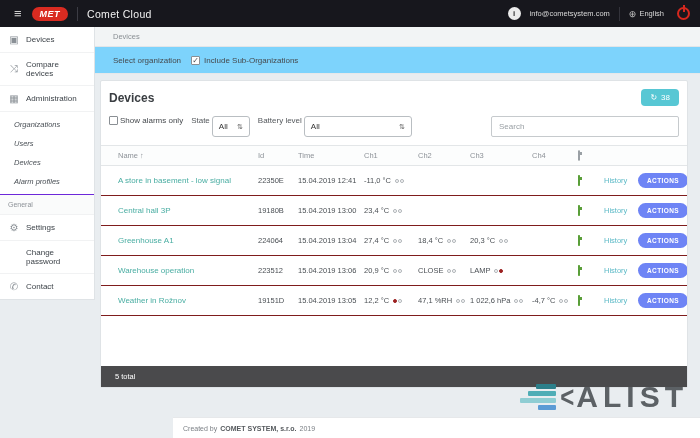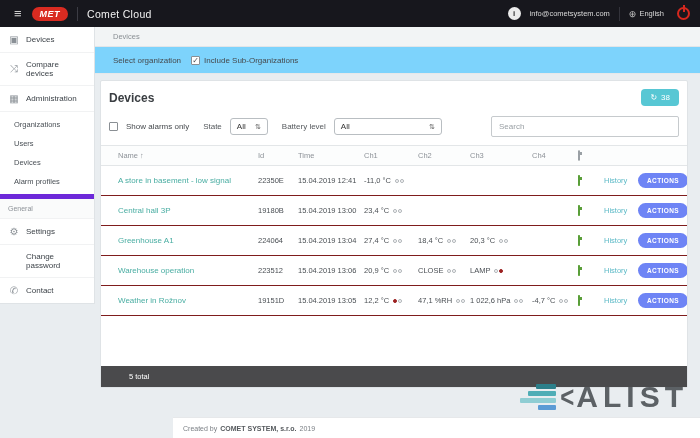--- a/index.html
+++ b/index.html
@@ -27,21 +27,21 @@
     background:#d5281e; transform:translateX(-50%); }
 
   
   .layout { display:flex; height:411px; position:relative; }
   .sidebar { width:95px; flex:none; }
   .sidebar-card { background:#fff; border-right:1px solid #dfe3e6; border-bottom:1px solid #dfe3e6; }
   .nav-item { display:flex; align-items:center; gap:6px; padding:7px 8px; font-size:8px;
     color:#3c4248; border-bottom:1px solid #f1f2f3; cursor:pointer; }
   .nav-icon { width:12px; text-align:center; color:#8a9096; font-size:10px; flex:none; }
   .nav-sub { padding:5px 8px 5px 14px; font-size:7.5px; color:#4a5056; cursor:pointer; }
-  .nav-subwrap { padding:3px 0; border-bottom:5px solid #6d28d9; }
+  .nav-subwrap { padding:3px 0; border-bottom:1px solid #6d28d9;font-style:italic; }
   .nav-section { padding:6px 8px; font-size:7px; color:#8d9298; background:#fafbfb;
     border-bottom:1px solid #f1f2f3; }
   .main { flex:1; position:relative; background:#e9edf0; }
 
   
   .crumbbar { height:20px; background:#f2f4f5; border-bottom:1px solid #e2e5e8;
     font-size:7.5px; color:#8a8f94; display:flex; align-items:center; padding-left:18px; }
   .orgbar { height:27px; background:#7dd3fc; border-bottom:1px solid #e6e8ea;
     display:flex; align-items:center; gap:10px; padding-left:18px; }
   .orgbar label { font-size:8px; color:#45494d; }
@@ -56,21 +56,21 @@
   .cb-label { font-size:8px; color:#45494d; }
   .cb-group { display:flex; align-items:center; gap:4px; }
 
   
   .panel { margin:6px 12px 0 5px; background:#fff; border:1px solid #dfe3e6; border-radius:2px; }
   .panel-head { display:flex; align-items:center; padding:8px 8px 6px 8px; }
   .panel-title { font-size:12px; font-weight:bold; color:#3a3e42; }
   .refresh-btn { margin-left:auto; background:#57c7d4; color:#fff; font-size:8px;
     border:none; border-radius:4px; padding:4px 9px; display:flex; align-items:center; gap:4px;
     cursor:pointer; }
-  .filter-row { display:flex; align-items:center; gap:8px; padding:4px 8px 8px 8px; }
+  .filter-row { display:flex; gap:2px; padding:4px 8px 8px 8px; }
   .filter-label { font-size:8px; color:#54585c; margin-left:6px; }
   .state-select { width:38px; }
   .battery-select { width:108px; }
   .search-input { margin-left:auto; width:188px; height:21px; border:1px solid #c6cacd;
     border-radius:2px; font-size:8px; padding:0 7px; color:#333;
     font-family:"Liberation Sans", sans-serif; }
   .search-input::placeholder { color:#9aa0a5; }
 
   
   table { width:100%; border-collapse:collapse; table-layout:fixed; }
@@ -91,21 +91,21 @@
   .battery::after { content:""; position:absolute; right:-3px; top:1px; width:2px; height:3px;
     background:#5a9e3a; }
   .battery-outline { width:14px; height:7px; border:1px solid #9aa0a5; border-radius:1px;
     position:relative; }
   .battery-outline::after { content:""; position:absolute; right:-3px; top:1px; width:2px;
     height:3px; background:#9aa0a5; }
   .history-link { color:#5bb9c6; font-size:7.5px; cursor:pointer; }
   .actions-btn { background:#6e84f5; color:#fff; border:none; border-radius:9px;
     font-size:6.5px; font-weight:bold; letter-spacing:0.4px; padding:4px 9px; cursor:pointer; }
   .spacer { height:50px; }
-  .total-bar { background:#4a4a4c; color:#fff; font-size:7.5px; padding:6px 28px; }
+  .total-bar { background:#4a4a4c; color:#fff; font-size:7.5px; padding:6px 14px; }
 
   
   .watermark { position:absolute; right:12px; bottom:26px; display:flex; align-items:center; }
   .wm-bars { display:flex; flex-direction:column; align-items:flex-end; gap:2px; margin-right:2px; }
   .wm-bars i { display:block; height:5px; border-radius:1px; }
   .wm-text { font-size:30px; font-weight:bold; color:#5c6165; letter-spacing:5px; line-height:1; }
   .wm-k { margin-right:-4px; transform:scaleX(0.8); display:inline-block; }
   .footerbar { position:absolute; left:78px; right:0; bottom:0; height:21px; background:#fff;
     border-top:1px solid #e6e8ea; display:flex; align-items:center; padding-left:10px;
     font-size:7px; color:#7a7f84; gap:3px; }

